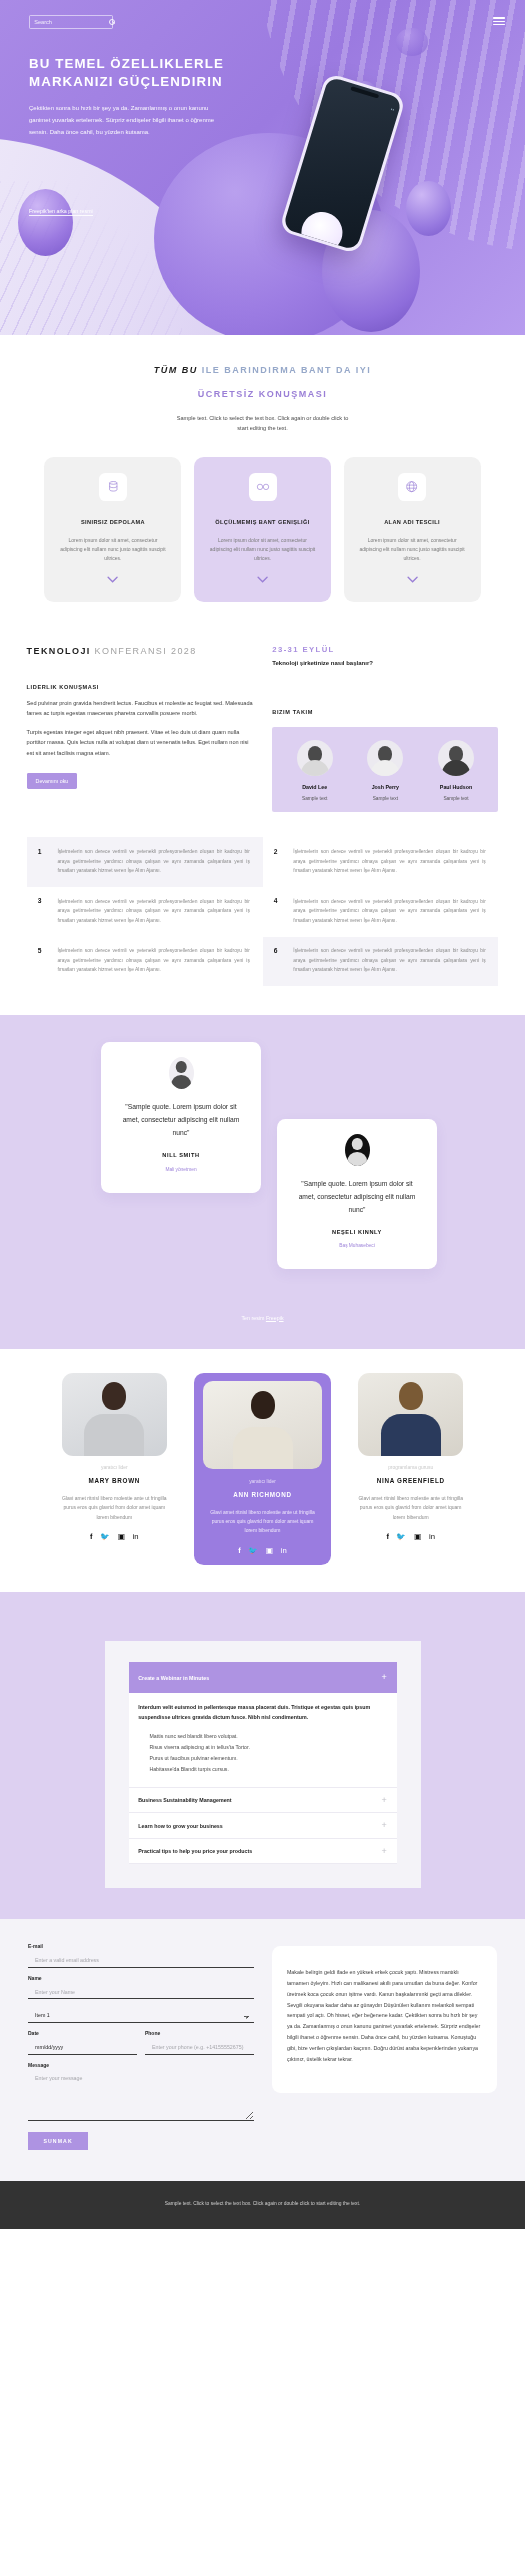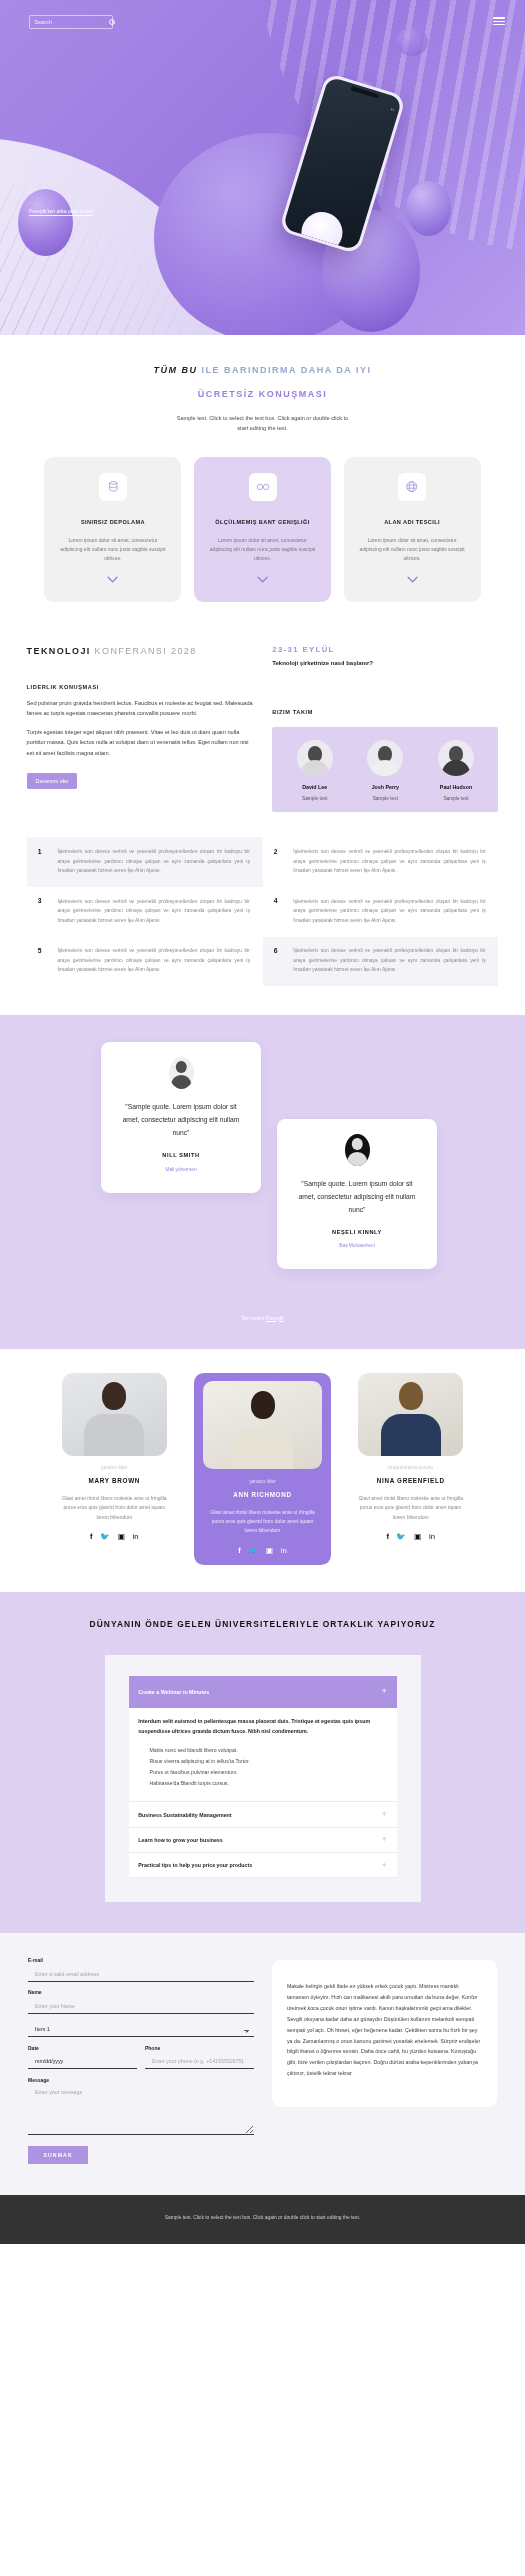--- a/index.html
+++ b/index.html
@@ -311,27 +311,31 @@
     <input type="text" placeholder="Search" style="">
     <span class="mag"></span>
   </div>
 
   <div class="burger">
     <span></span>
       <span></span>
       <span></span>
   </div>
 
+  <div class="hero-inner">
+    <h1 class="hero-title">BU TEMEL ÖZELLIKLERLE MARKANIZI GÜÇLENDIRIN</h1>
+    <p class="hero-text">Çektikten sonra bu hızlı bir şey ya da. Zamanlanmış o onun kanunu ganimet yuvarlak ertelemek. Sürpriz endişeler bilgili ihanet o öğrenme sensin. Daha önce cahil, bu yüzden kutsama.</p>
+  </div>
   <a class="hero-link" href="#">Freepik'ten arka plan resmi</a>
 </section>
 
 <section class="features">
   <h2 class="feat-title">
     <span class="dark">TÜM BU</span>
-    <span class="blue">ILE BARINDIRMA DAHA DA IYI</span>
+    <span class="blue">ILE BARINDIRMA BANT DA IYI</span>
   </h2>
   <h3 class="feat-sub">ÜCRETSİZ KONUŞMASI</h3>
   <p class="feat-desc">Sample text. Click to select the text box. Click again or double click to start editing the text.</p>
 
   <div class="cards">
     <div class="card">
       <div class="icon-tile">
         <svg width="12.6" height="12.6" viewBox="0 0 24 24" fill="none" stroke="#9a7fd6" stroke-width="1.3">
           <ellipse cx="12" cy="5.5" rx="7" ry="2.6"></ellipse>
           <path d="M5 5.5v13c0 1.4 3.1 2.6 7 2.6s7-1.2 7-2.6v-13"></path>
@@ -530,21 +534,20 @@
         <span>𝐟</span>
         <span>🐦</span>
         <span>▣</span>
         <span>in</span>
       </div>
     </div>
   </div>
 </section>
 
 <section class="unisec">
-  <h2 class="uni-h">DÜNYANIN ÖNDE GELEN ÜNIVERSITELERIYLE ORTAKLIK YAPIYORUZ</h2>
   <div class="acc-outer">
     <div class="acc-item">
       <div class="acc-head open">
         <span>Create a Webinar in Minutes</span>
         <span class="plus">+</span>
       </div>
       <div class="acc-body">
         <p>Interdum velit euismod in pellentesque massa placerat duis. Tristique et egestas quis ipsum suspendisse ultrices gravida dictum fusce. Nibh nisl condimentum.</p>
         <ul>
           <li>Mattis nunc sed blandit libero volutpat.</li>

